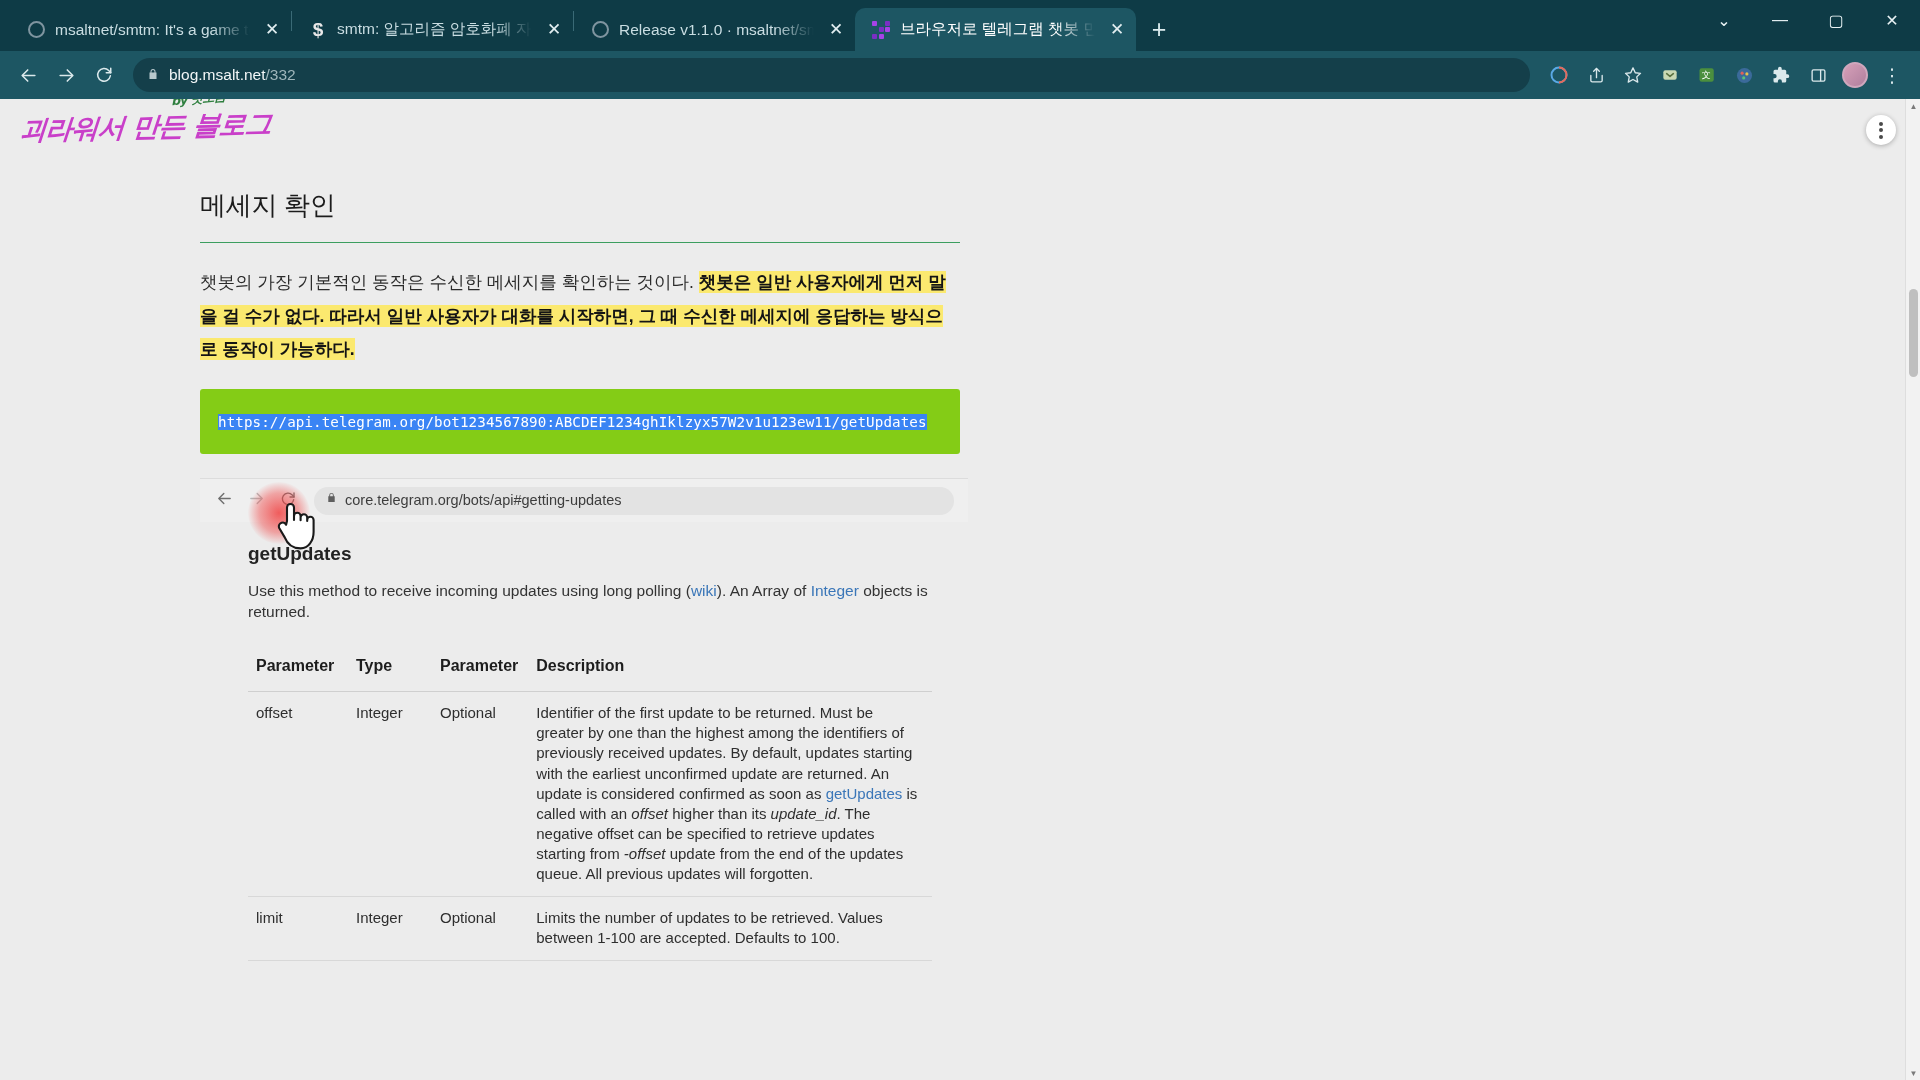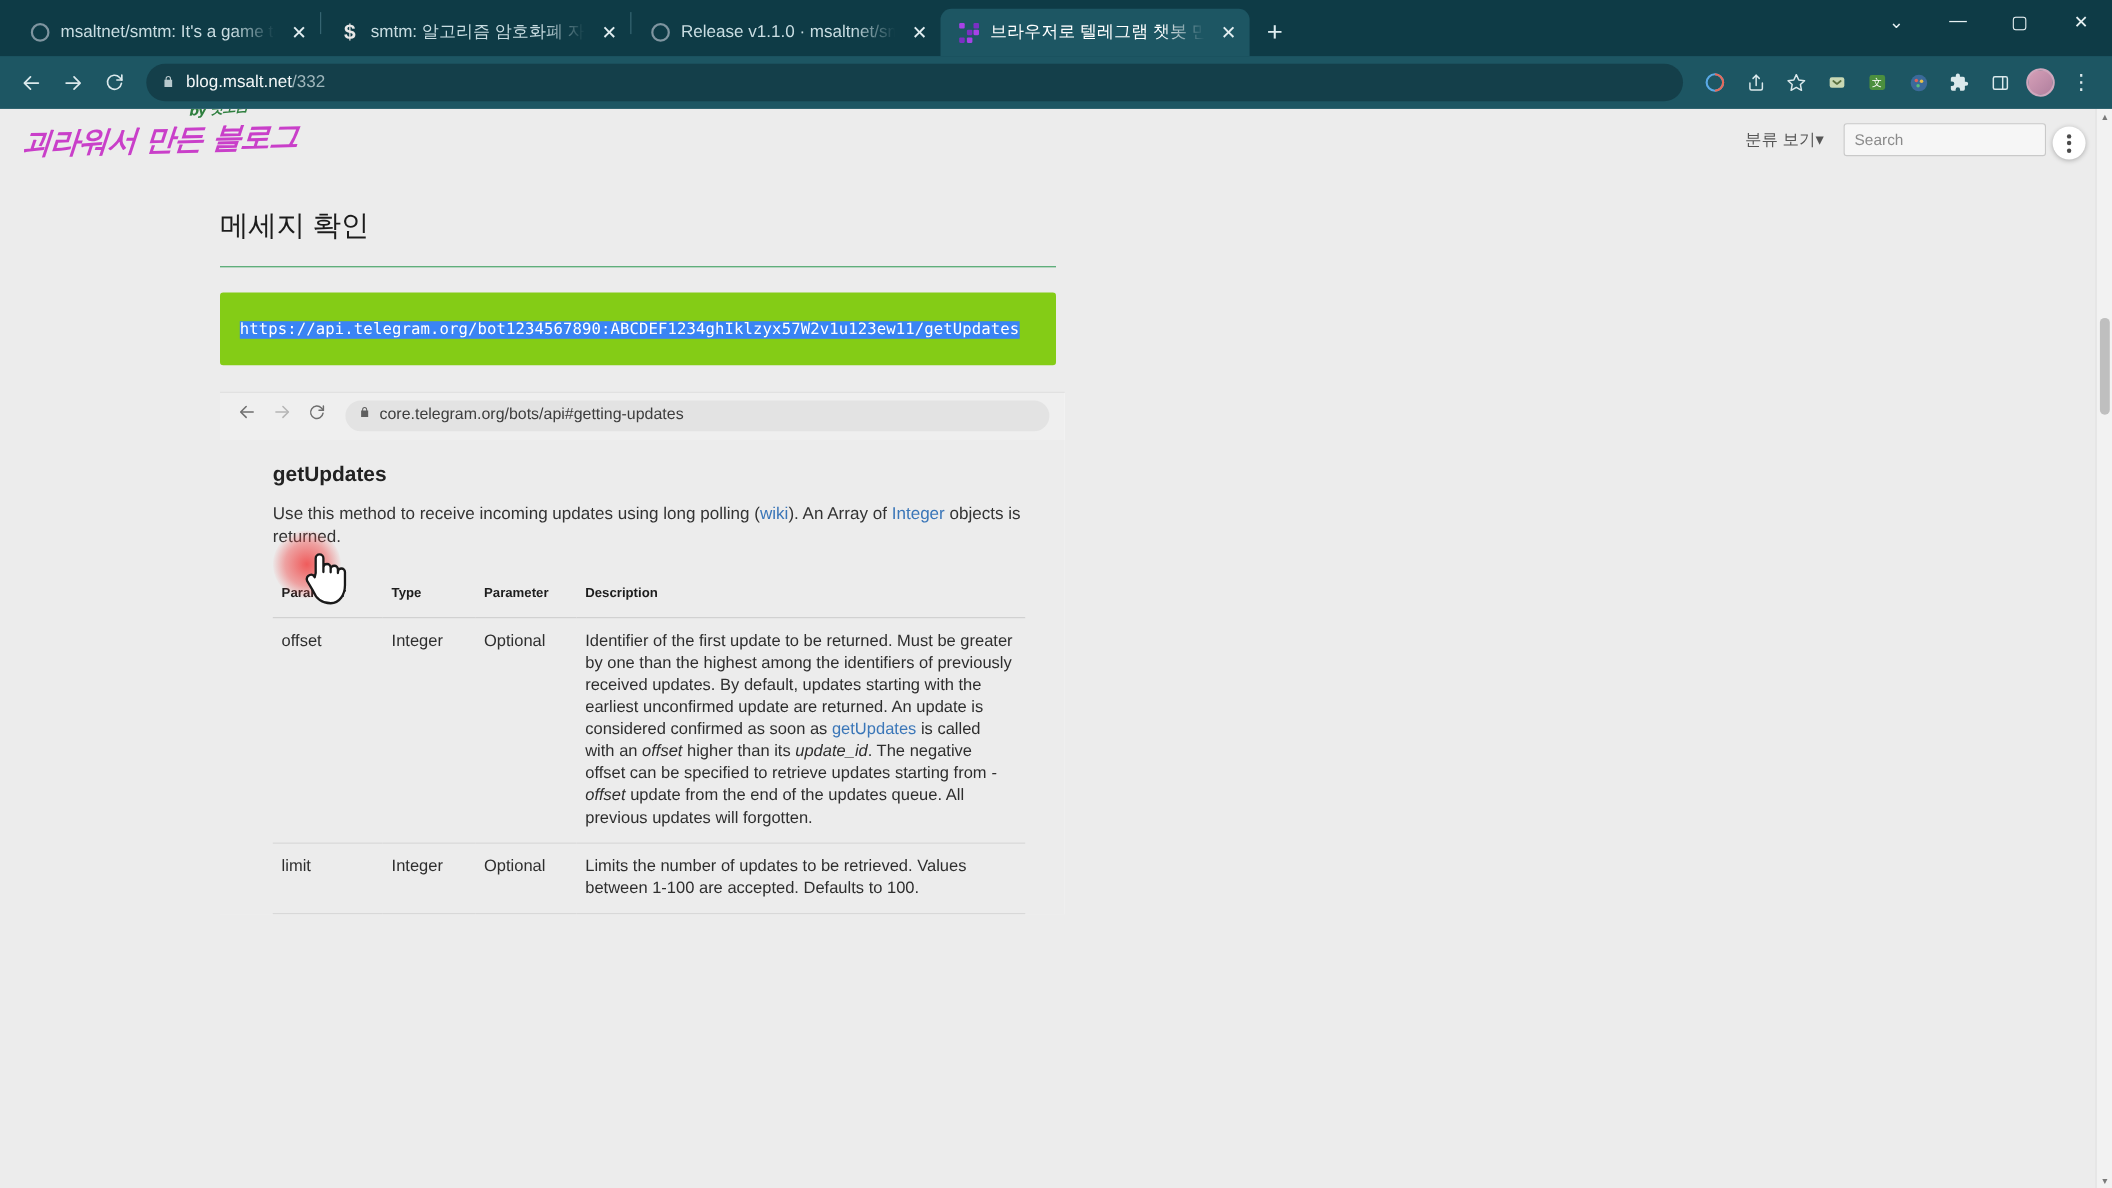--- a/index.html
+++ b/index.html
@@ -291,21 +291,21 @@
     font-size: 15.5px;
     color: #333;
     line-height: 1.38;
     margin-bottom: 22px;
     max-width: 680px;
   }
   .embed-desc a, .tbl a { color: #3a76b8; text-decoration: none; }
   .tbl { width: 684px; border-collapse: collapse; font-size: 15px; }
   .tbl th {
     text-align: left;
-    font-size: 12px;
+    font-size: 16px;
     color: #1d1d1d;
     font-weight: bold;
     padding: 6px 10px 10px 8px;
     border-bottom: 1px solid #cfcfcf;
   }
   .tbl td {
     vertical-align: top;
     padding: 11px 10px 12px 8px;
     border-bottom: 1px solid #d8d8d8;
     color: #2e2e2e;
@@ -514,41 +514,28 @@
     </div>
   </div>
 
   <div class="viewport">
 
     <div class="site-header">
       <div class="logo">
         <span>괴라워서 만든 블로그</span>
         <span class="by">by 맛소금</span>
       </div>
-      <div class="nav-right">
-        <span class="nav-cat">
-          <span>분류 보기</span><span>▾</span>
-        </span>
-        <span class="search-box">
-          <span>Search</span>
-        </span>
-        <span class="search-ico">
-          <svg width="18" height="18" viewBox="0 0 24 24" fill="none" stroke="#3d3d3d" stroke-width="2.1" stroke-linecap="round">
-              <circle cx="10.5" cy="10.5" r="6.8"></circle>
-              <line x1="15.5" y1="15.5" x2="21" y2="21"></line>
-            </svg>
-        </span>
-      </div>
     </div>
 
     <div class="content">
       <div class="article">
 
         <h2 class="sec">메세지 확인</h2>
 
+        <p class="para"><span>챗봇의 가장 기본적인 동작은 수신한 메세지를 확인하는 것이다. </span><mark class="hl">챗봇은 일반 사용자에게 먼저 말을 걸 수가 없다. 따라서 일반 사용자가 대화를 시작하면, 그 때 수신한 메세지에 응답하는 방식으로 동작이 가능하다.</mark></p>
 
 
         <div class="codeblock">
           <span class="codesel">https://api.telegram.org/bot1234567890:ABCDEF1234ghIklzyx57W2v1u123ew11/getUpdates</span>
         </div>
 
 
         <div class="embed">
           <div class="embed-bar">
             <span class="eb-nav">

